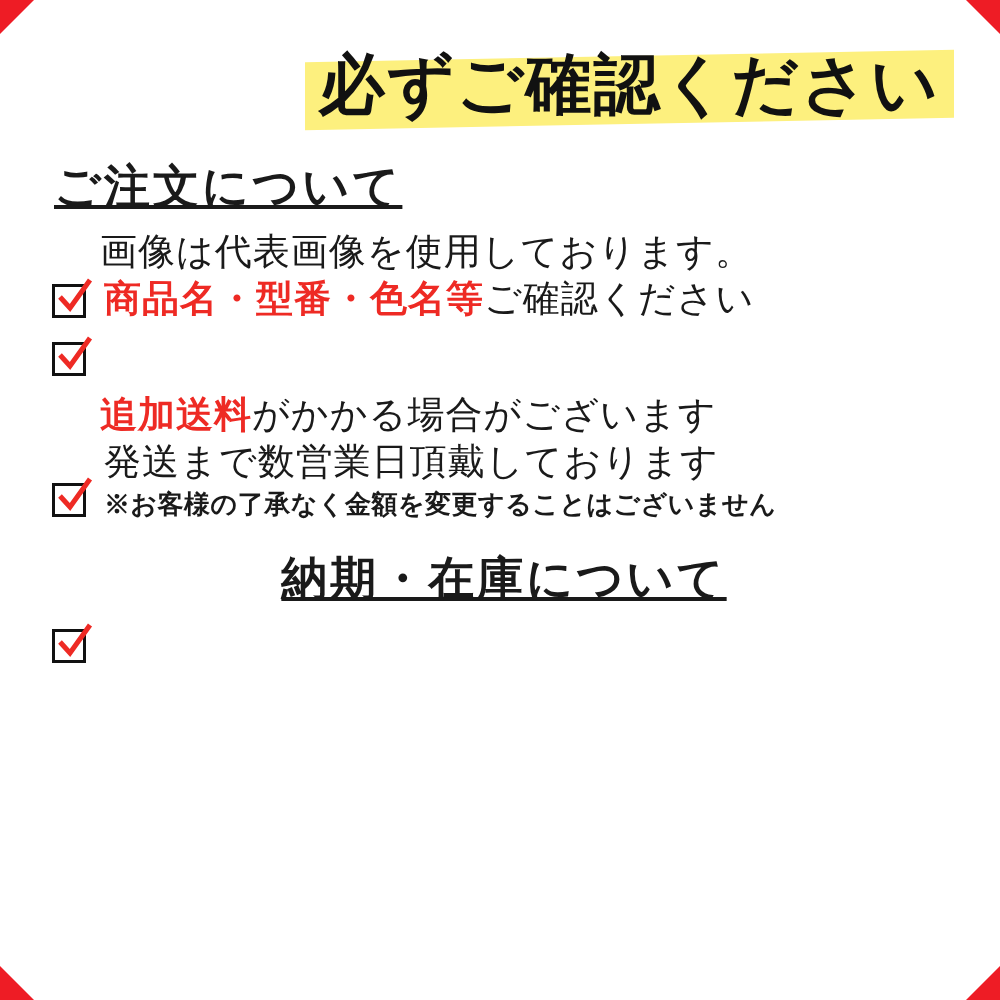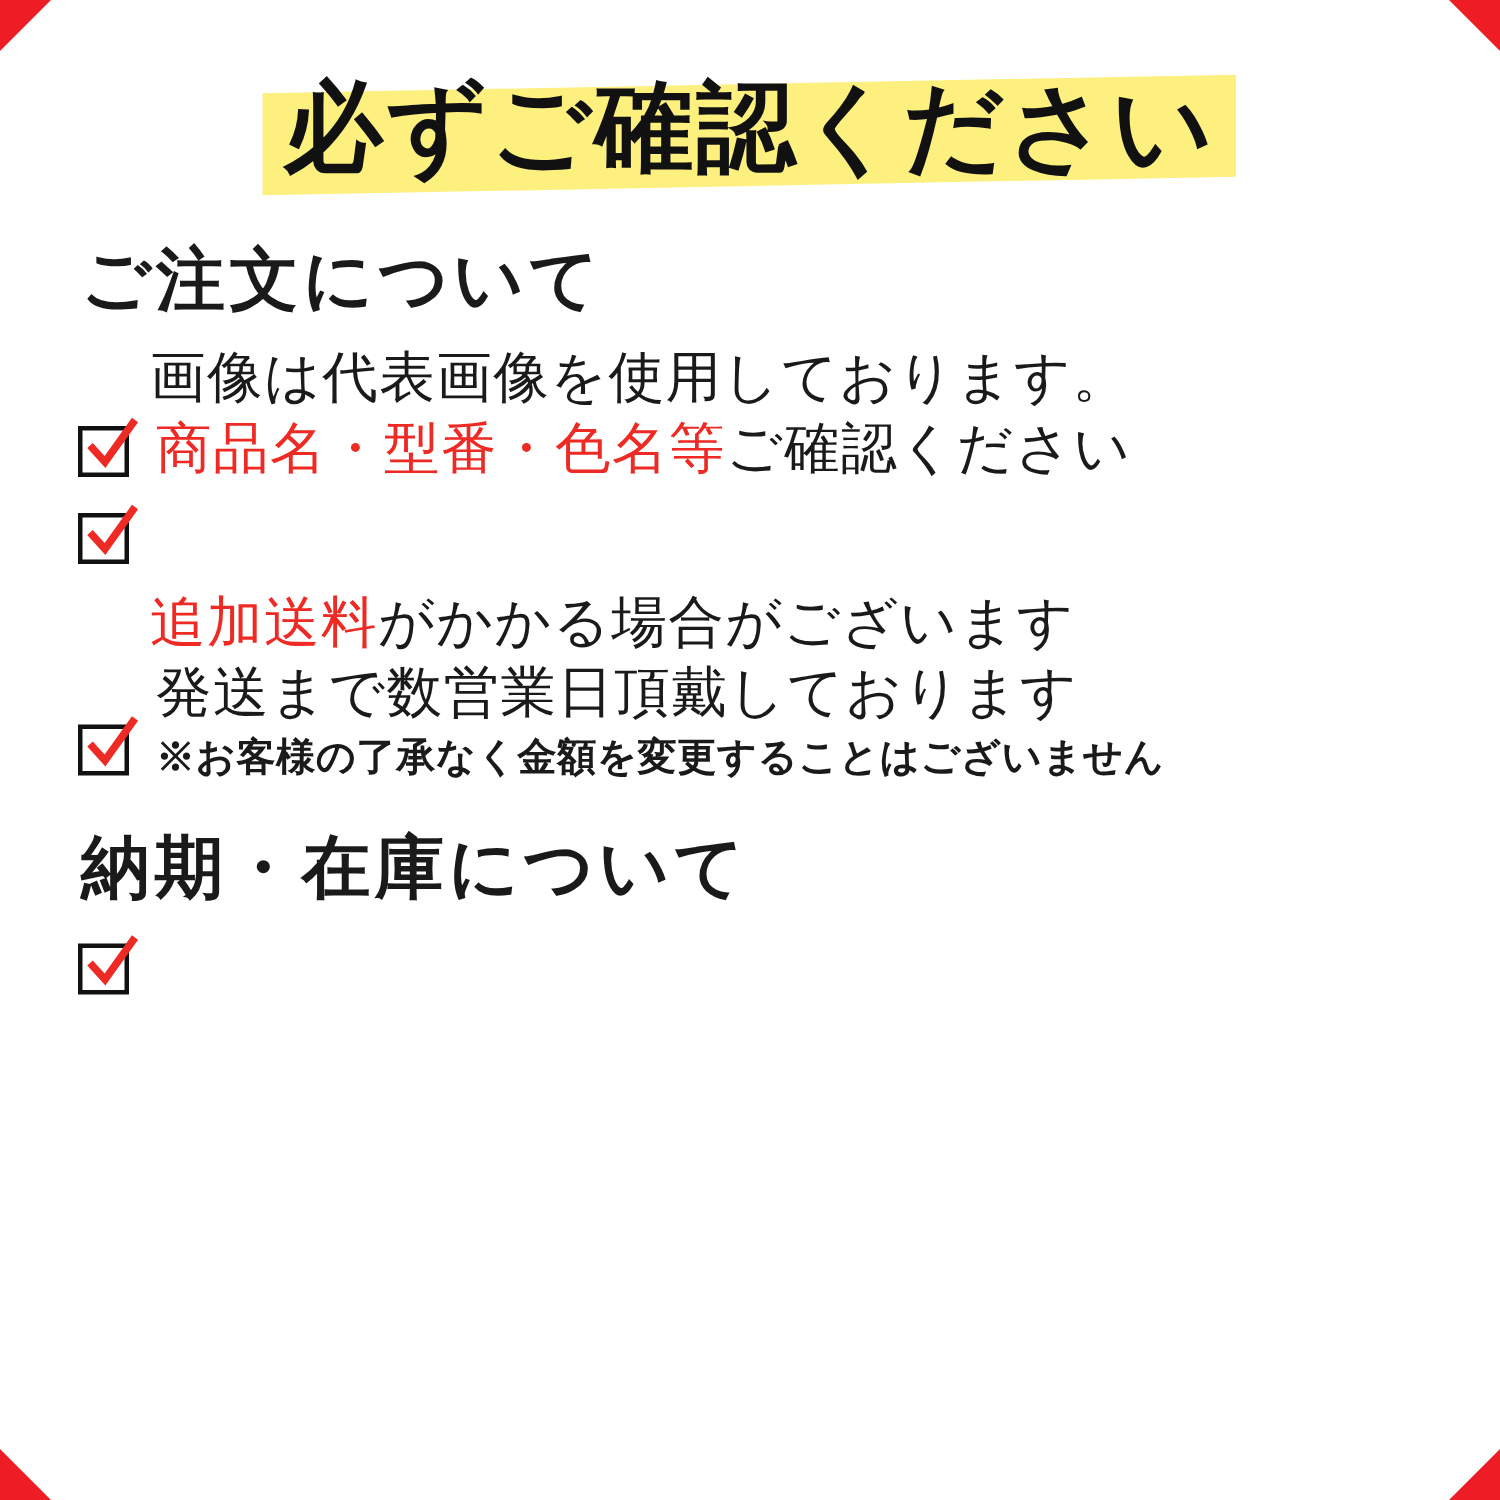--- a/index.html
+++ b/index.html
@@ -47,21 +47,21 @@
     position: absolute;
     top: 0; left: 0;
     width: 1000px;
     height: 1000px;
     box-sizing: border-box;
     padding: 42px 46px 0 46px;
   }
 
   
   .headline-wrap {
-    text-align: center;
+    text-align: right;
     margin-bottom: 26px;
   }
   .headline {
     display: inline-block;
     position: relative;
     font-size: 66px;
     font-weight: bold;
     letter-spacing: 2px;
     color: #111111;
     padding: 4px 14px 6px 14px;
@@ -81,23 +81,25 @@
     position: relative;
     z-index: 1;
   }
 
   .section-title {
     font-size: 46px;
     font-weight: bold;
     color: #1a1a1a;
     letter-spacing: 3px;
     margin: 10px 0 4px 8px;
+    text-decoration: underline;
   }
   .section-title.second {
     margin-top: 26px;
+    text-align: center;
   }
 
   .item {
     display: flex;
     align-items: flex-end;
     margin: 10px 0 10px 4px;
   }
   .check {
     flex: 0 0 auto;
     width: 42px;
@@ -128,21 +130,21 @@
     line-height: 1.28;
     color: #1a1a1a;
     letter-spacing: 1px;
     white-space: nowrap;
   }
   .line.indent {
     padding-left: 4px;
   }
   .red {
     color: #ee2a24;
-    font-weight: normal;
+    font-weight: bold;
   }
   .note {
     font-size: 26px;
     color: #1a1a1a;
     letter-spacing: 0.5px;
     margin: 2px 0 0 4px;
     white-space: nowrap;
     font-weight: bold;
   }
 </style>

